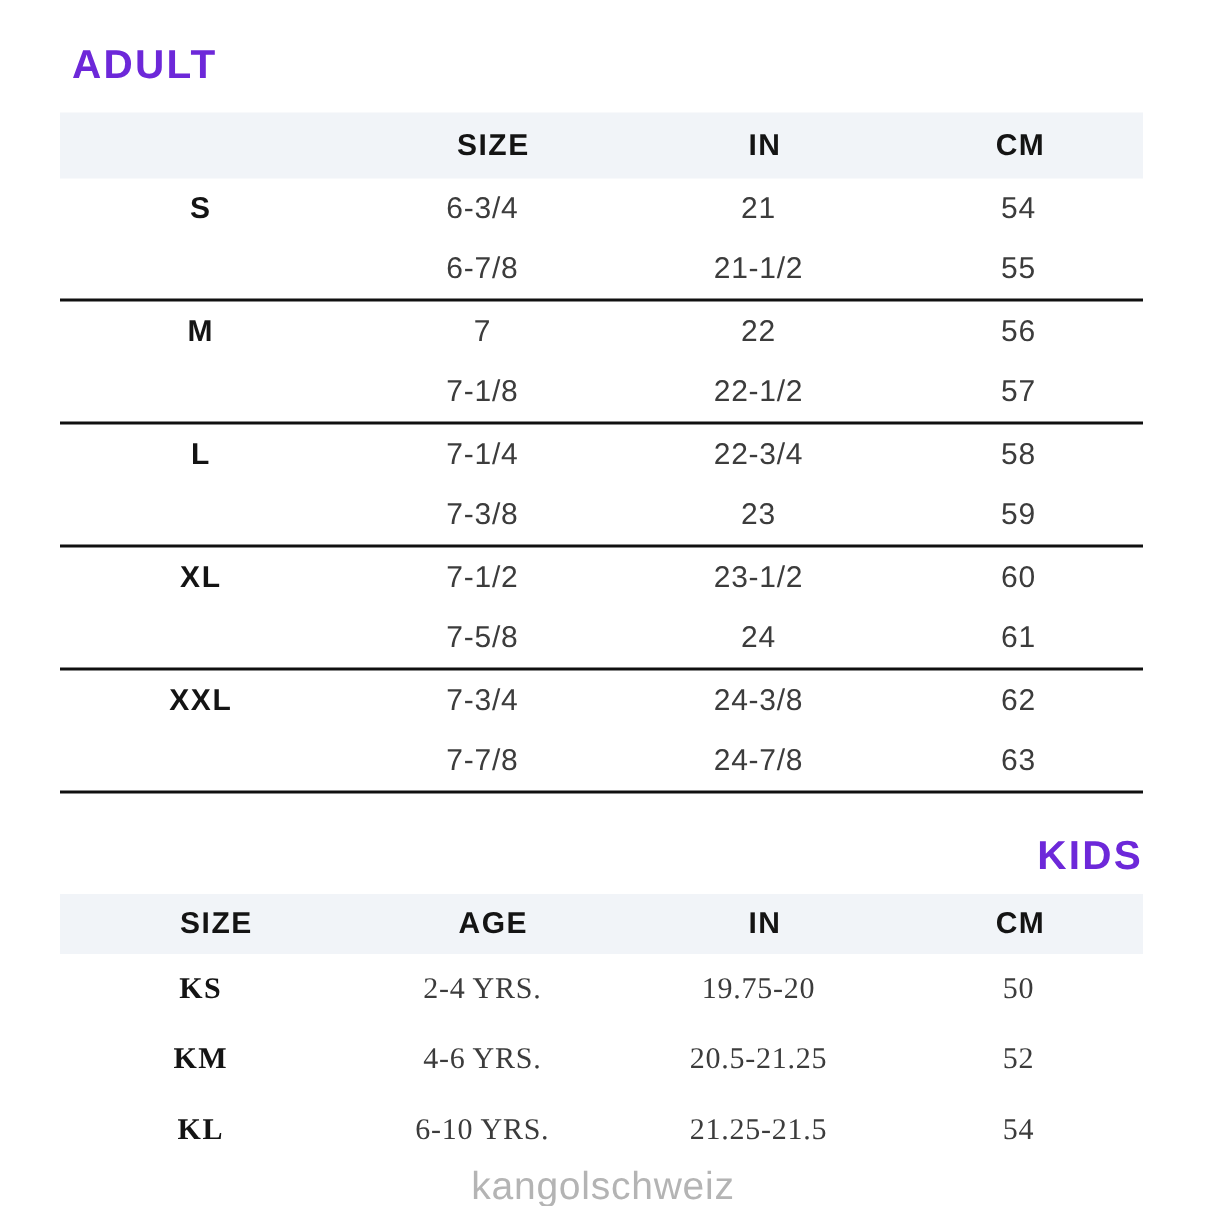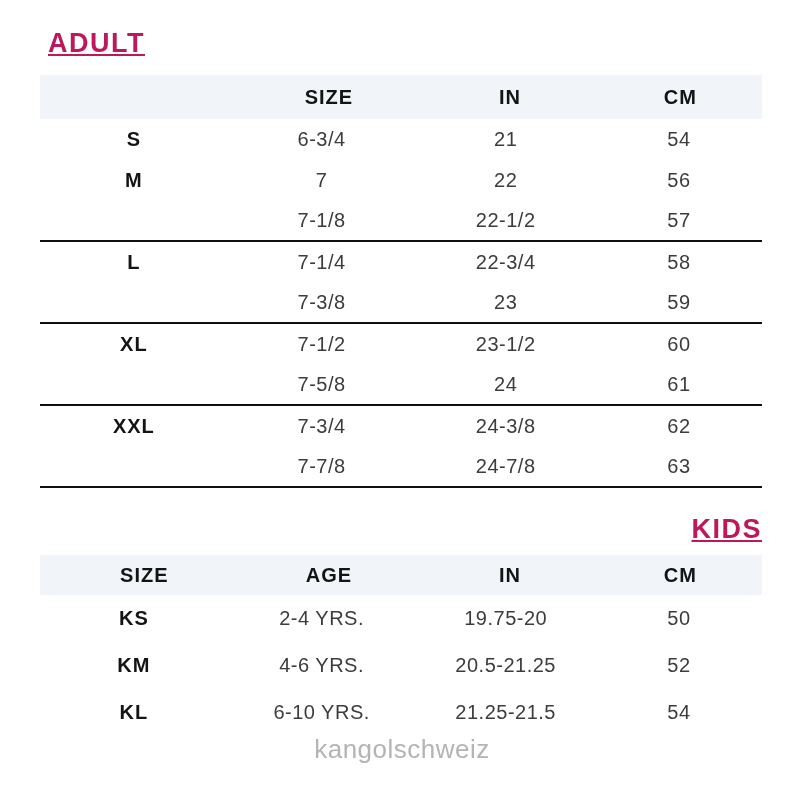--- a/index.html
+++ b/index.html
@@ -8,24 +8,23 @@
     background: #ffffff;
     font-family: "Liberation Sans", sans-serif;
     overflow: hidden;
   }
   .content {
     padding: 28px 42px 0 40px;
   }
   .section-title {
     font-size: 27px;
     font-weight: 700;
-    color: #be185d;
+    color: #6d28d9;
     letter-spacing: 1.5px;
     margin-left: 8px;
-    text-decoration: underline;
   }
   .title-adult { margin-bottom: 16px; }
   .title-kids { margin-top: 26px; margin-bottom: 10px; text-align: right; }
 
   .table { width: 100%; }
   .thead, .tr {
     display: grid;
     grid-template-columns: 26% 26% 25% 23%;
     align-items: center;
     text-align: center;
@@ -34,21 +33,21 @@
     background: #f1f4f8;
     height: 44px;
     font-weight: 700;
     font-size: 20px;
     color: #141414;
     letter-spacing: 1px;
     padding-left: 12px;
   }
   .kids .thead { height: 40px; }
   .adult .tr { height: 41px; }
-  .kids .tr { height: 47px; }
+  .kids .tr { height: 47px; font-family: Liberation Serif, serif; }
   .td {
     font-size: 20px;
     color: #3c3c3c;
     letter-spacing: 0.5px;
   }
   .td.rowlabel {
     font-weight: 700;
     color: #141414;
     letter-spacing: 1px;
   }
@@ -75,20 +74,26 @@
       <div class="th">SIZE</div>
       <div class="th">IN</div>
       <div class="th">CM</div>
     </div>
 
     <div class="tr">
       <div class="td rowlabel">S</div>
       <div class="td">6-3/4</div>
       <div class="td">21</div>
       <div class="td">54</div>
+    </div>
+    <div class="tr sep">
+      <div class="td rowlabel"></div>
+      <div class="td">6-7/8</div>
+      <div class="td">21-1/2</div>
+      <div class="td">55</div>
     </div>
 
     <div class="tr">
       <div class="td rowlabel">M</div>
       <div class="td">7</div>
       <div class="td">22</div>
       <div class="td">56</div>
     </div>
     <div class="tr sep">
       <div class="td rowlabel"></div>

